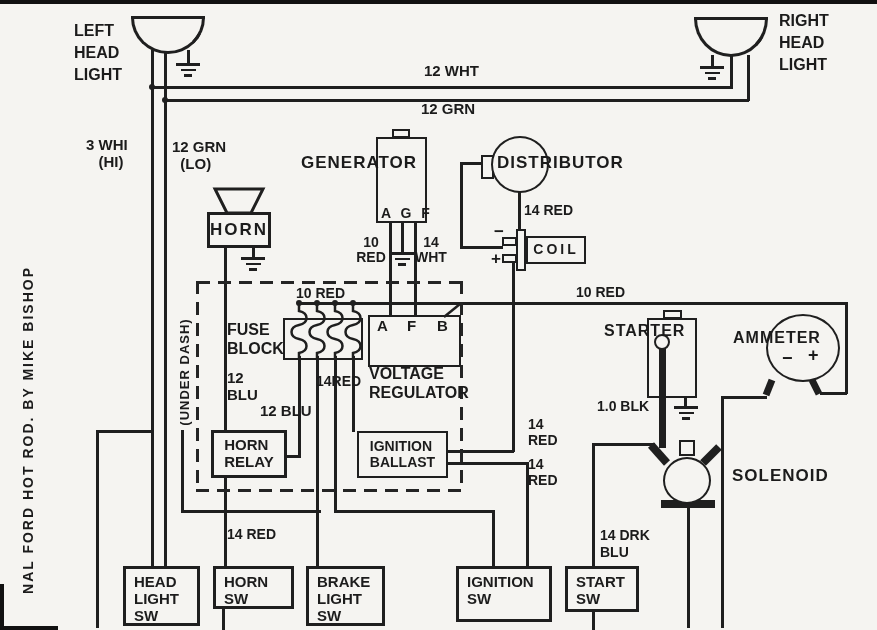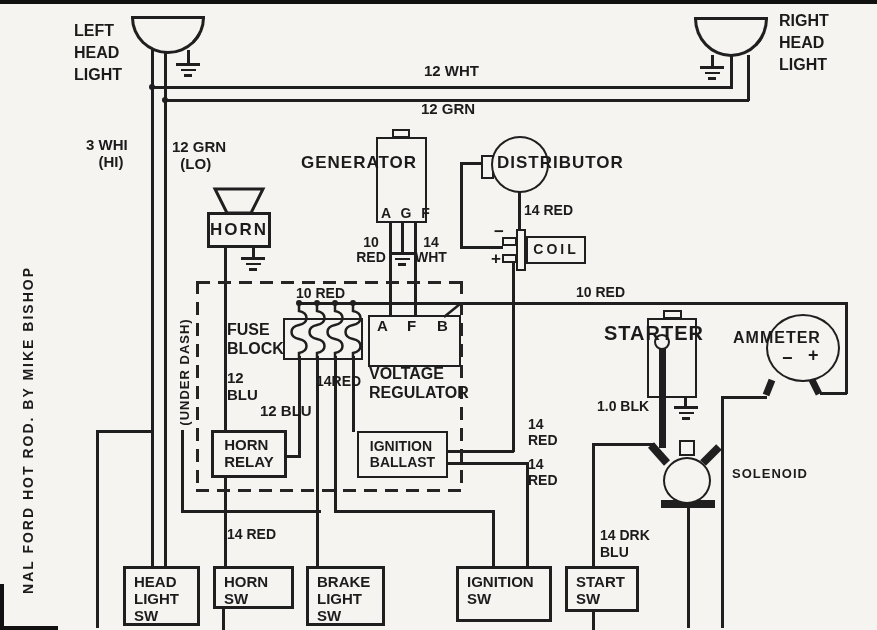--- a/index.html
+++ b/index.html
@@ -193,34 +193,34 @@
     <div class="lbl" style="font-size: 14px; letter-spacing: 3px; left: 381px; top: 205px;">A G F</div>
     <div class="lbl" style="font-size: 17px; left: 494px; top: 222px;">−</div>
     <div class="lbl" style="font-size: 17px; left: 491px; top: 249px;">+</div>
     <div class="lbl" style="font-size: 14px; left: 296px; top: 285px;">10 RED</div>
     <div class="lbl" style="font-size: 14px; left: 576px; top: 284px;">10 RED</div>
     <div class="lbl" style="font-size: 16px; line-height: 19px; left: 227px; top: 320px;">FUSE
 BLOCK</div>
     <div class="lbl" style="font-size: 15px; left: 377px; top: 317px;">A</div>
     <div class="lbl" style="font-size: 15px; left: 407px; top: 317px;">F</div>
     <div class="lbl" style="font-size: 15px; left: 437px; top: 317px;">B</div>
-    <div class="lbl" style="font-size: 20px; letter-spacing: 1px; left: 604px; top: 322px;">STARTER</div>
+    <div class="lbl" style="font-size: 16px; letter-spacing: 1px; left: 604px; top: 322px;">STARTER</div>
     <div class="lbl" style="font-size: 16px; letter-spacing: 1px; left: 733px; top: 329px;">AMMETER</div>
     <div class="lbl" style="font-size: 18px; left: 782px; top: 348px;">−</div>
     <div class="lbl" style="font-size: 18px; left: 808px; top: 345px;">+</div>
     <div class="lbl" style="font-size: 16px; line-height: 19px; left: 369px; top: 364px;">VOLTAGE
 REGULATOR</div>
     <div class="lbl" style="font-size: 15px; line-height: 17px; left: 227px; top: 369px;">12
 BLU</div>
     <div class="lbl" style="font-size: 14px; left: 316px; top: 373px;">14RED</div>
     <div class="lbl" style="font-size: 15px; left: 260px; top: 402px;">12 BLU</div>
     <div class="lbl" style="font-size: 14px; left: 597px; top: 398px;">1.0 BLK</div>
     <div class="lbl" style="font-size: 14px; line-height: 16px; left: 528px; top: 416px;">14
 RED</div>
     <div class="lbl" style="font-size: 14px; line-height: 16px; left: 528px; top: 456px;">14
 RED</div>
-    <div class="lbl" style="font-size: 13px; letter-spacing: 1px; left: 732px; top: 466px;">SOLENOID</div>
+    <div class="lbl" style="font-size: 17px; letter-spacing: 1px; left: 732px; top: 466px;">SOLENOID</div>
     <div class="lbl" style="font-size: 14px; line-height: 17px; left: 600px; top: 527px;">14 DRK
 BLU</div>
     <div class="lbl" style="font-size: 14px; left: 227px; top: 526px;">14 RED</div>
     <div class="lbl" style="font-size: 13px; letter-spacing: 1px; left: 184px; top: 372px; transform: translate(-50%, -50%) rotate(-90deg);">(UNDER DASH)</div>
     <div class="lbl" style="font-size: 14px; letter-spacing: 2px; left: 28px; top: 430px; transform: translate(-50%, -50%) rotate(-90deg);">NAL FORD HOT ROD. BY MIKE BISHOP</div>
   </div>
 
 </body></html>

